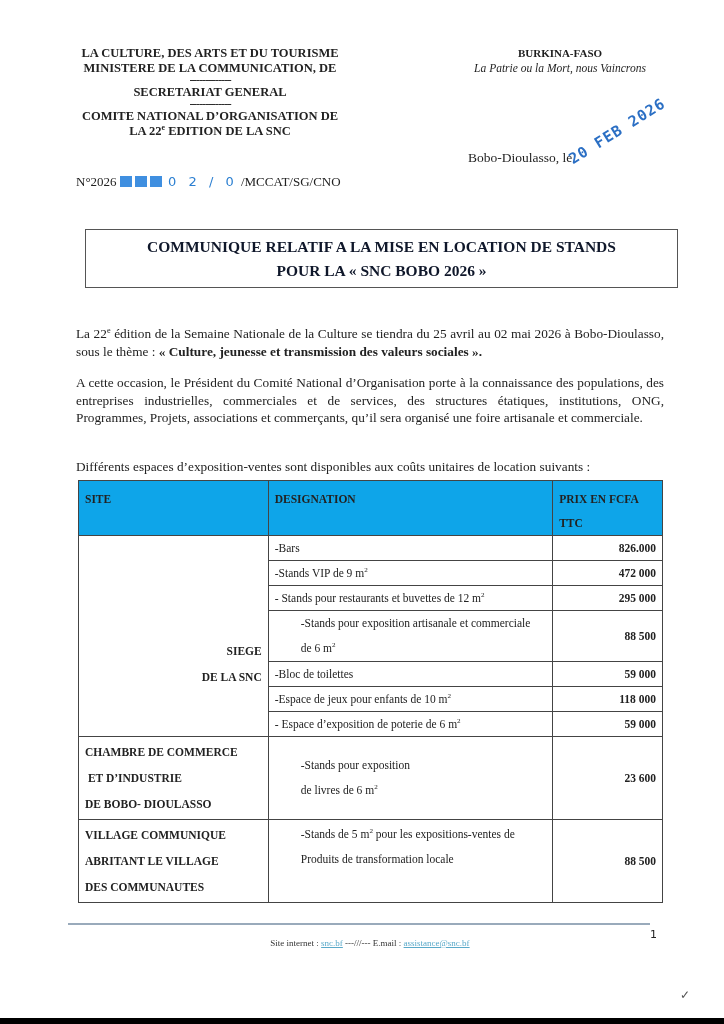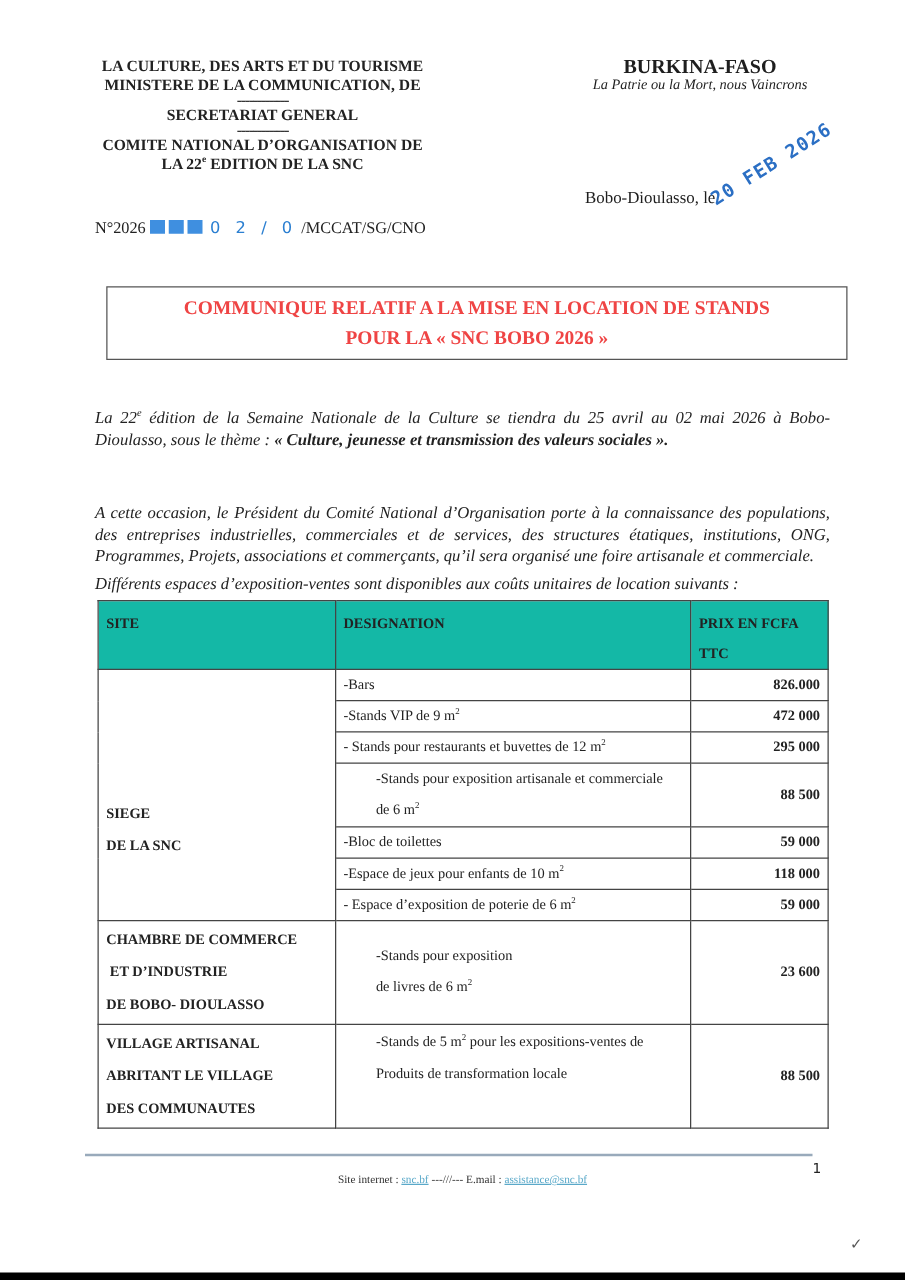--- a/index.html
+++ b/index.html
@@ -8,36 +8,36 @@
 
     .left-header { position: absolute; left: 60px; top: 46px; width: 300px; text-align: center; font-weight: bold; font-size: 12.5px; line-height: 15px; color: #222; }
     .left-header .sep { line-height: 8px; font-weight: normal; letter-spacing: -1px; }
     .left-header .blk { margin-top: 1px; }
 
     .ref { position: absolute; left: 76px; top: 174px; font-size: 13px; color: #222; white-space: nowrap; }
     .ref .stamp { color: #2b7fd1; font-family: "DejaVu Sans", sans-serif; font-size: 13px; letter-spacing: 4px; }
     .ref .blocks { display: inline-block; width: 12px; height: 11px; background: #3f8fe0; margin-right: 3px; vertical-align: -1px; }
 
     .right-header { position: absolute; left: 460px; top: 46px; width: 200px; text-align: center; }
-    .right-header .country { font-weight: bold; font-size: 16px; line-height: 15px; }
+    .right-header .country { font-weight: bold; font-size: 11px; line-height: 15px; }
     .right-header .motto { font-style: italic; font-size: 11.5px; line-height: 15px; }
 
     .place { position: absolute; left: 468px; top: 150px; font-size: 13.5px; }
     .date-stamp { position: absolute; left: 575px; top: 150px; color: #2b6fc4; font-family: "DejaVu Sans Mono", monospace; font-weight: bold; font-size: 15px; transform: rotate(-32deg); transform-origin: left bottom; white-space: nowrap; letter-spacing: 1px; }
 
-    .title-box { position: absolute; left: 85px; top: 229px; width: 593px; height: 59px; border: 1.2px solid #555; text-align: center; font-weight: bold; font-size: 15.5px; line-height: 24px; padding-top: 5px; color: #ef4444; }
+    .title-box { position: absolute; left: 85px; top: 229px; width: 593px; height: 59px; border: 1.2px solid #555; text-align: center; font-weight: bold; font-size: 15.5px; line-height: 24px; padding-top: 5px; color: #0f172a; }
 
-    .para { position: absolute; left: 76px; width: 588px; font-size: 13.3px; line-height: 17.5px; text-align: justify; color: #222; font-style: italic; }
+    .para { position: absolute; left: 76px; width: 588px; font-size: 13.3px; line-height: 17.5px; text-align: justify; color: #222; }
     .p1 { top: 325px; }
-    .p2 { top: 374px; margin-top: 27px; }
+    .p2 { top: 374px; }
     .p3 { top: 458px; text-align: left; white-space: nowrap; }
 
     table.prices { position: absolute; left: 78px; top: 480px; width: 585px; border-collapse: collapse; font-size: 11.5px; color: #222; }
     table.prices td, table.prices th { border: 1px solid #444; padding: 0 6px; vertical-align: middle; }
-    table.prices th { background: #14b8a6; text-align: left; vertical-align: top; font-weight: bold; height: 50px; padding-top: 6px; line-height: 24px; }
+    table.prices th { background: #0ea5e9; text-align: left; vertical-align: top; font-weight: bold; height: 50px; padding-top: 6px; line-height: 24px; }
     .col-site { width: 190px; }
     .col-desig { width: 285px; }
     .col-price { width: 110px; }
     td.price { text-align: right; font-weight: bold; padding-right: 6px; }
     td.site { font-weight: bold; line-height: 26px; }
     td.desig { height: 24px; line-height: 24px; }
     td.desig.tall { line-height: 25px; padding-left: 32px; }
 
     .footer-line { position: absolute; left: 68px; top: 923px; width: 582px; height: 1.5px; background: #9ab; }
     .page-num { position: absolute; left: 650px; top: 928px; font-family: "DejaVu Sans", sans-serif; font-size: 11px; color: #222; }
@@ -97,21 +97,21 @@
       <th>DESIGNATION</th>
       <th>
           <div>PRIX EN FCFA</div>
           <div>TTC</div>
         </th>
     </tr>
   </thead>
   <tbody>
 
     <tr>
-      <td class="site" rowspan="7" style="padding-top:55px;">
+      <td class="site" rowspan="7" style="padding-top:55px;text-align:right;">
         <div>SIEGE</div>
         <div>DE LA SNC</div>
       </td>
       <td class="desig"><span>-Bars</span></td>
       <td class="price">826.000</td>
     </tr>
     <tr>
       <td class="desig"><span>-Stands VIP de 9 m</span><sup>2</sup></td>
       <td class="price">472 000</td>
     </tr>
@@ -147,21 +147,21 @@
       </td>
       <td class="desig tall">
           <div>-Stands pour exposition</div>
           <div><span>de livres de 6 m</span><sup>2</sup></div>
         </td>
       <td class="price">23 600</td>
     </tr>
 
     <tr>
       <td class="site" style="padding-top:2px;padding-bottom:2px;">
-        <div>VILLAGE ARTISANAL</div>
+        <div>VILLAGE COMMUNIQUE</div>
         <div>ABRITANT LE VILLAGE</div>
         <div>DES COMMUNAUTES</div>
       </td>
       <td class="desig tall" style="vertical-align:top;padding-top:2px;">
           <div><span>-Stands de 5 m</span><sup>2</sup><span> pour les expositions-ventes de</span></div>
           <div>Produits de transformation locale</div>
         </td>
       <td class="price">88 500</td>
     </tr>
   </tbody>

